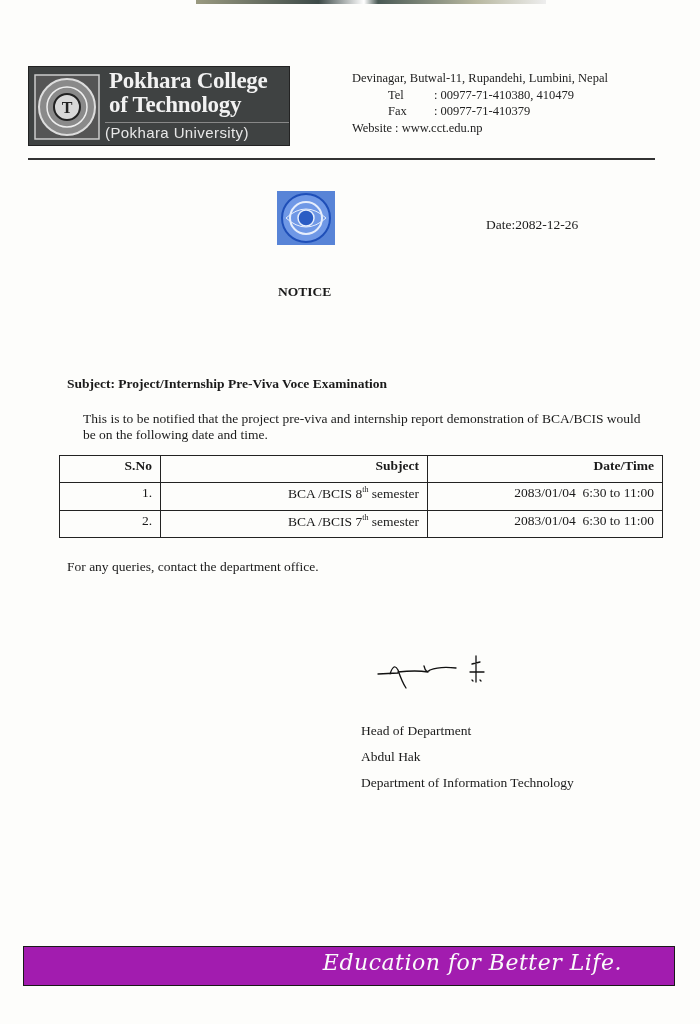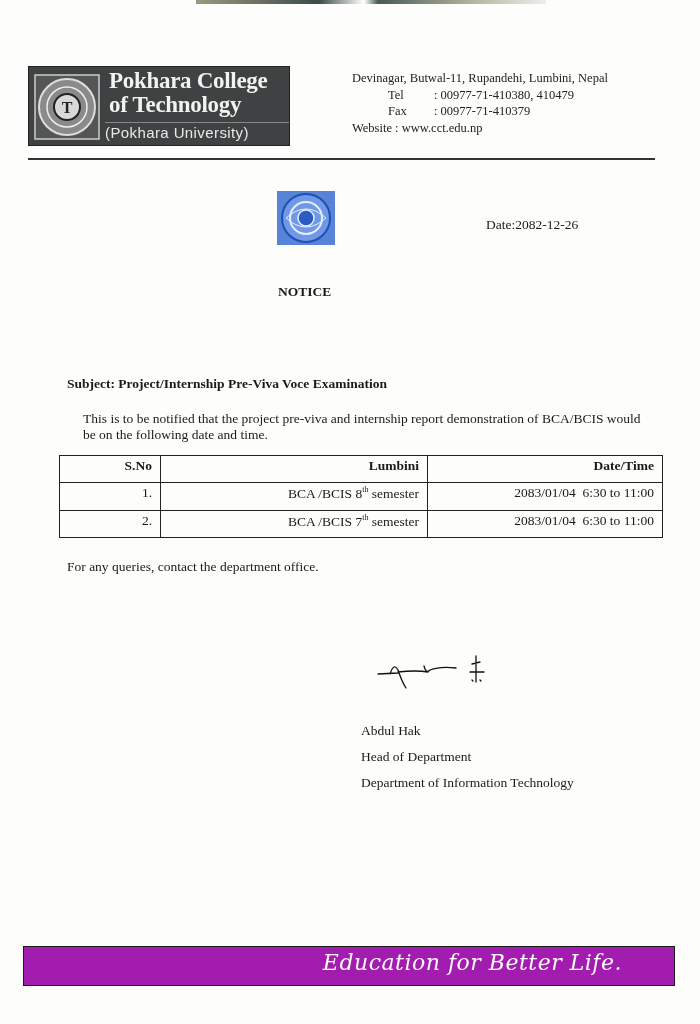--- a/index.html
+++ b/index.html
@@ -78,21 +78,21 @@
 <div class="date">Date:2082-12-26</div>
 <div class="notice-title">NOTICE</div>
 
 <div class="subject">Subject: Project/Internship Pre-Viva Voce Examination</div>
 <div class="intro">This is to be notified that the project pre-viva and internship report demonstration of BCA/BCIS would be on the following date and time.</div>
 
 <table class="sched">
   <tbody>
       <tr>
     <th class="c1">S.No</th>
-    <th class="c2">Lumbini</th>
+    <th class="c2">Subject</th>
     <th>Date/Time</th>
   </tr>
   <tr>
     <td>1.</td>
     <td><span>BCA /BCIS 8</span><sup>th</sup><span> semester</span></td>
     <td style="white-space:pre">2083/01/04  6:30 to 11:00</td>
   </tr>
   <tr>
     <td>2.</td>
     <td><span>BCA /BCIS 7</span><sup>th</sup><span> semester</span></td>
@@ -101,20 +101,20 @@
 </tbody>
   </table>
 
 <div class="queries">For any queries, contact the department office.</div>
 
 <svg class="signature" viewBox="0 0 130 40">
   <path d="M2 22 L22 21 M14 22 Q18 10 22 18 Q26 30 30 36 M22 20 Q40 18 52 20 M48 14 Q50 22 54 18 Q64 14 80 16 M96 12 L104 10 M100 4 L100 30 M94 20 L108 20 M96 28 L97 29 M104 28 L105 29" fill="none" stroke="#111" stroke-width="1.3" stroke-linecap="round"></path>
 </svg>
 
 <div class="signer">
+  <div>Head of Department</div>
   <div>Abdul Hak</div>
-  <div>Head of Department</div>
   <div>Department of Information Technology</div>
 </div>
 
 <div class="footer-band">
   <div class="slogan">Education for Better Life.</div>
 </div>
 
 </body></html>

